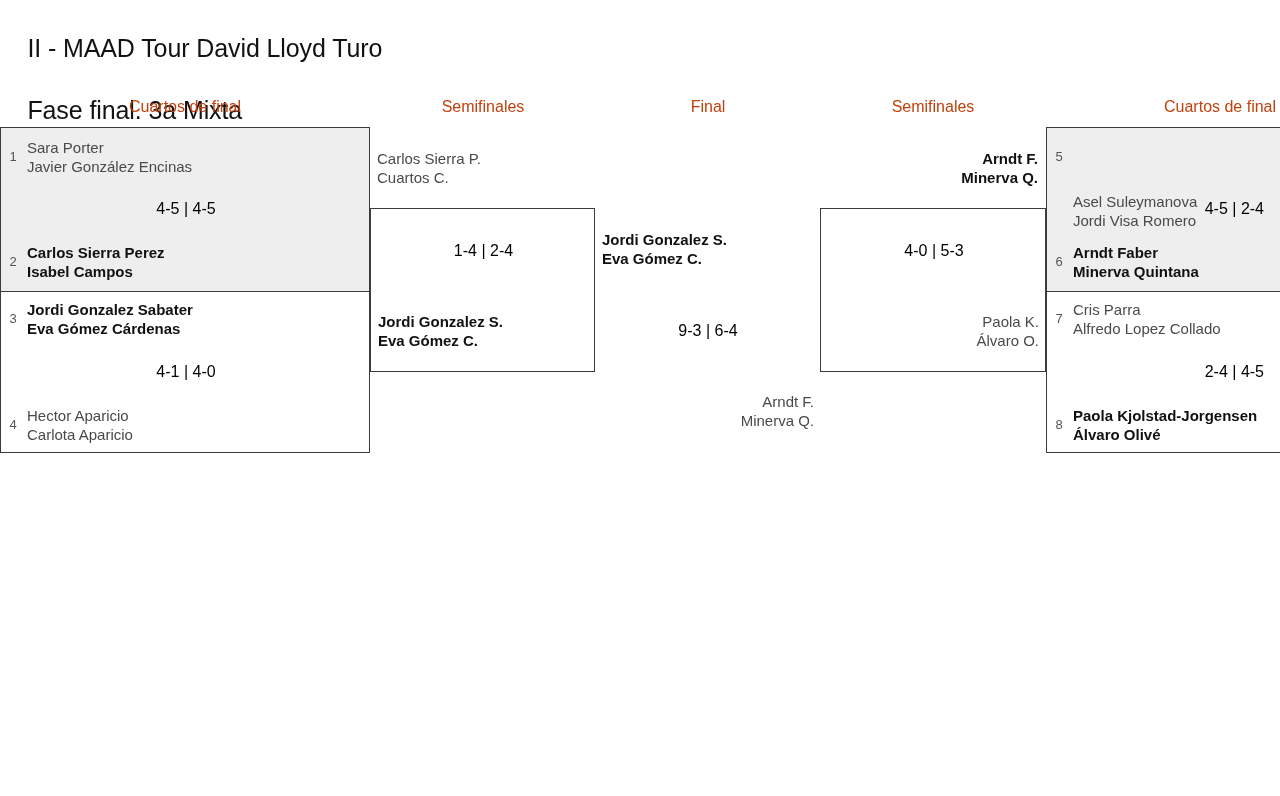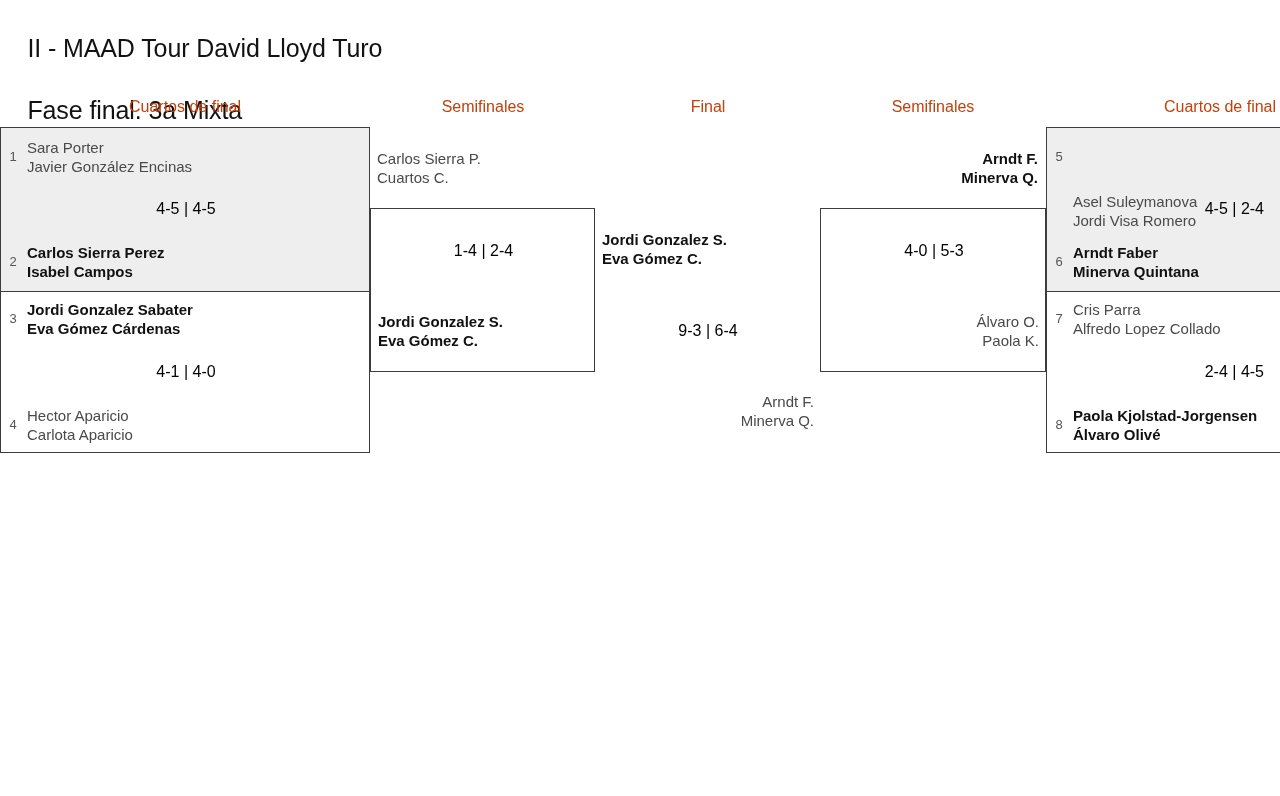--- a/index.html
+++ b/index.html
@@ -196,22 +196,22 @@
   </div>
 
   <div class="team winner align-right" style="left:820px; top:149px; width:218px;">
     <span class="line">Arndt F.</span>
     <span class="line">Minerva Q.</span>
   </div>
 
   <div class="match-box plain" style="left:820px; top:208px; width:226px; height:164px;">
     <div class="score center" style="left:0px; top:32px; width:226px;">4-0 | 5-3</div>
     <div class="team loser align-right" style="left:0px; top:103px; width:218px;">
+      <span class="line">Paola K.</span>
       <span class="line">Álvaro O.</span>
-      <span class="line">Paola K.</span>
     </div>
   </div>
 
   <div class="match-box shaded" style="left:1046px; top:127px; width:250px; height:165px;">
     <div class="seed" style="left:4px; top:20px;">5</div>
     <div class="team loser align-left" style="left:26px; top:28px;margin-top:36px;">
       <span class="line">Asel Suleymanova</span>
       <span class="line">Jordi Visa Romero</span>
     </div>
     <div class="score right" style="left:0px; top:71px; width:217px;">4-5 | 2-4</div>

